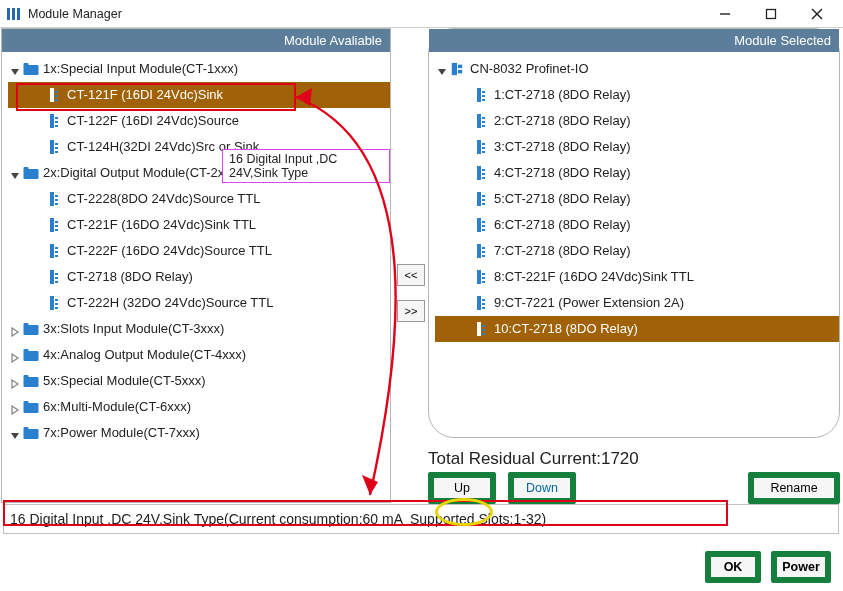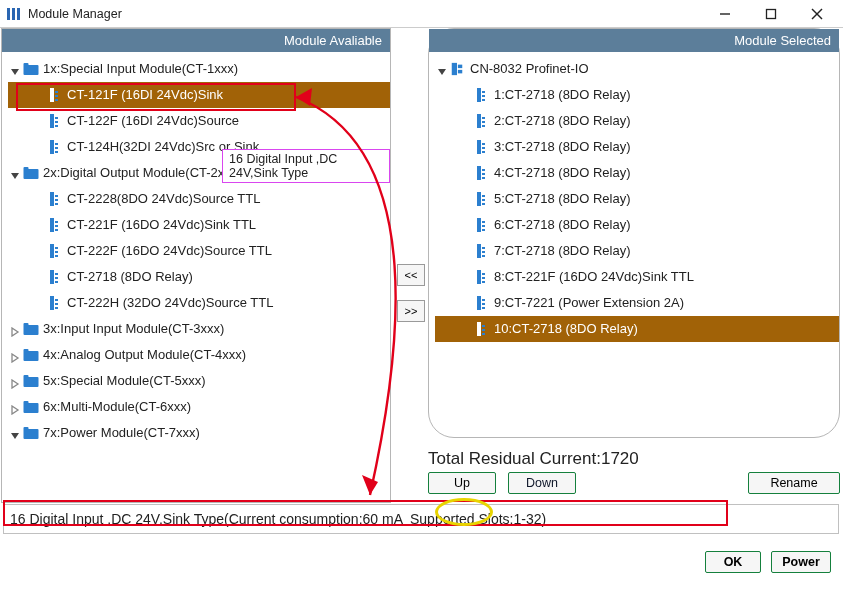--- a/index.html
+++ b/index.html
@@ -25,23 +25,23 @@
   .node-label { color:#222; }
   .row-sel { background:#a16207; color:#fff; }
   .row-sel .node-label { color:#fff; }
   .row-sel .ico-mod svg rect.body { fill:#fff; }
   .row-sel.full { width:100%; }
   .tooltip { position:absolute; left:220px; top:120px; background:#fff; border:1px solid #d946ef; padding:2px 6px; font-size:12.5px; color:#222; }
   .mid-btns { position:absolute; left:397px; top:236px; display:flex; flex-direction:column; gap:14px; }
   .mid-btn { width:28px; height:22px; border:1px solid #9a9a9a; background:#f6f6f6; font-size:11px; display:flex; align-items:center; justify-content:center; cursor:pointer; }
   .residual { position:absolute; left:428px; top:421px; font-size:17px; color:#222; }
   .bot-row1 { position:absolute; left:428px; top:444px; display:flex; gap:12px; width:412px; }
-  .btn { border:1px solid #15803d; background:#f6f6f6; padding:3px 0; font-size:12.5px; cursor:pointer; border-radius:2px; text-align:center; }
+  .btn { border:6px solid #15803d; background:#f6f6f6; padding:3px 0; font-size:12.5px; cursor:pointer; border-radius:2px; text-align:center; }
   .btn.small { width:68px; }
-  .btn.disabled { color:#0f172a; cursor:default; }
+  .btn.disabled { color:#0369a1; cursor:default; }
   .btn.rename { margin-left:auto; width:92px; }
   .desc-row { position:absolute; left:3px; top:504px; width:836px; }
   .desc-input { width:100%; height:30px; border:1px solid #c0c0c0; padding:3px 6px; font-size:14px; color:#222; }
   .bot-row2 { position:absolute; right:12px; top:551px; display:flex; gap:10px; }
   .btn.ok { width:56px; font-weight:bold; }
   .btn.cancel { width:60px; font-weight:bold; }
 
   
   .anno { position:absolute; inset:0; pointer-events:none; }
   .redbox1 { position:absolute; left:16px; top:83px; width:280px; height:28px; border:2px solid #e1001a; }
@@ -210,21 +210,21 @@
         <div class="tree-node indent1">
           <span class="arrow"><svg viewBox="0 0 10 10">
               <path d="M2 1 L8 5 L2 9 Z" fill="none" stroke="#888" stroke-width="1.3"></path>
             </svg></span>
           <span class="ico-folder">
             <svg viewBox="0 0 16 14">
               <rect x="0.5" y="3" width="15" height="10" rx="1" fill="#2b7fcf"></rect>
               <rect x="0.5" y="1" width="5" height="3" rx="1" fill="#2b7fcf"></rect>
             </svg>
           </span>
-          <span class="node-label">3x:Input Input Module(CT-3xxx)</span>
+          <span class="node-label">3x:Slots Input Module(CT-3xxx)</span>
         </div>
         <div class="tree-node indent1">
           <span class="arrow"><svg viewBox="0 0 10 10">
               <path d="M2 1 L8 5 L2 9 Z" fill="none" stroke="#888" stroke-width="1.3"></path>
             </svg></span>
           <span class="ico-folder">
             <svg viewBox="0 0 16 14">
               <rect x="0.5" y="3" width="15" height="10" rx="1" fill="#2b7fcf"></rect>
               <rect x="0.5" y="1" width="5" height="3" rx="1" fill="#2b7fcf"></rect>
             </svg>

